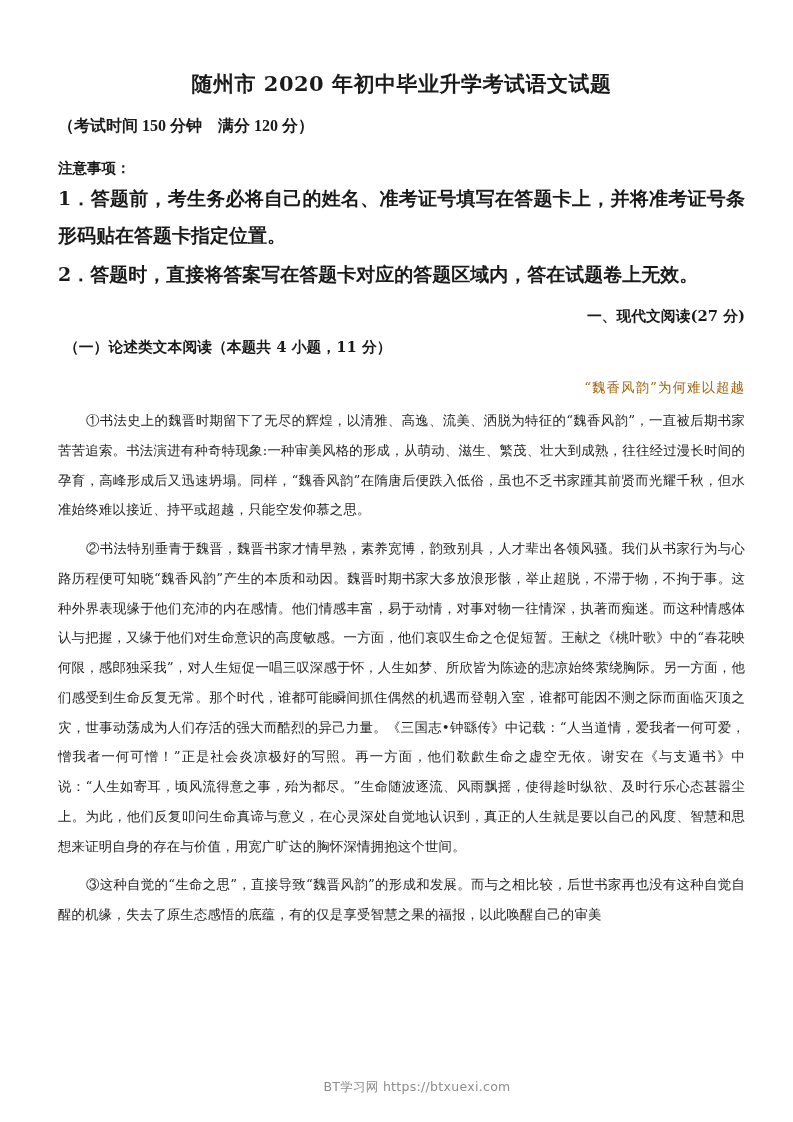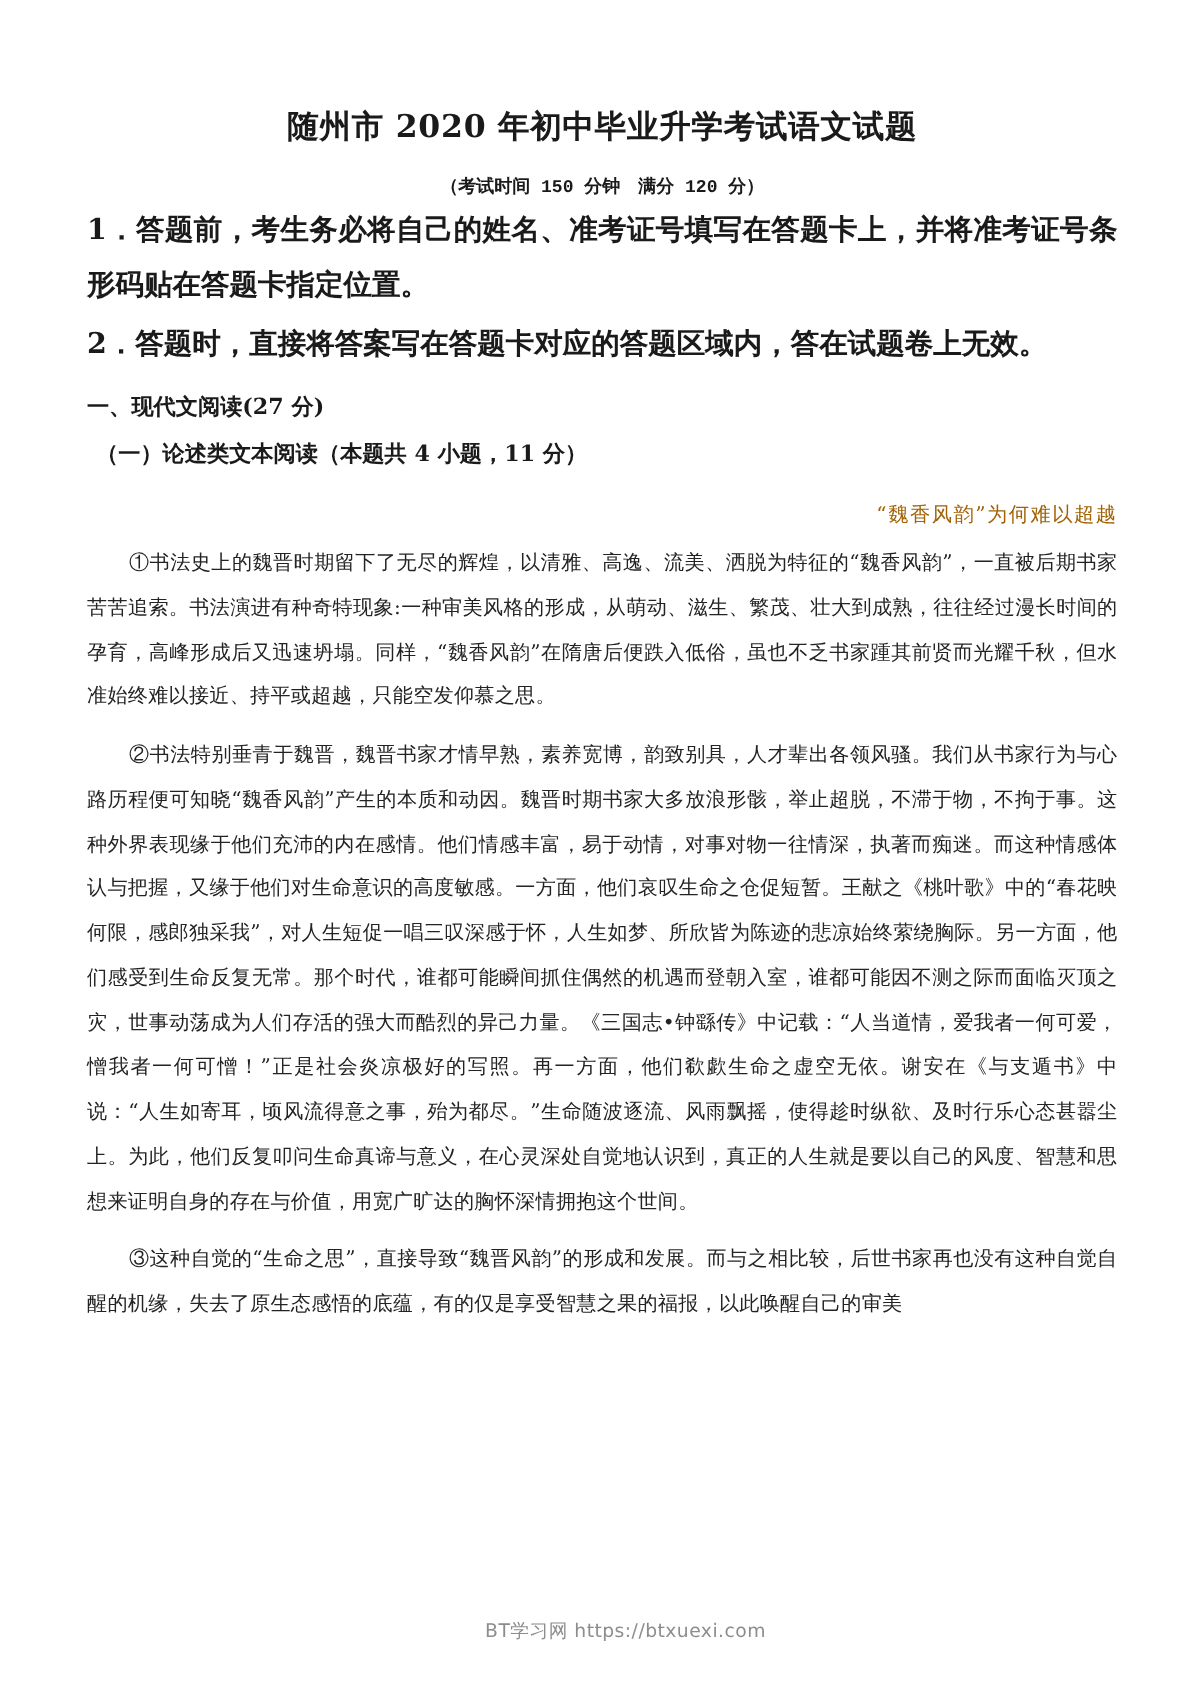--- a/index.html
+++ b/index.html
@@ -25,25 +25,25 @@
 
   .doc-title {
     text-align: center;
     font-size: 21px;
     font-weight: bold;
     letter-spacing: 0.5px;
     margin: 14px 0 0 0;
     font-family: "DejaVu Serif", "Liberation Serif", serif;
   }
   .doc-subtitle {
-    text-align: center;
-    font-size: 12px;
+    text-align: left;
+    font-size: 16px;
     font-weight: bold;
     margin: 18px 0 0 0;
-    font-family: Liberation Mono, monospace;
+    font-family: Liberation Serif, serif;
   }
 
   .notice-head {
     font-size: 14.5px;
     font-weight: bold;
     margin: 22px 0 0 0;
     font-family: "DejaVu Serif", "Liberation Serif", serif;
   }
   .notice-item {
     font-size: 19px;
@@ -53,20 +53,21 @@
     text-align: justify;
     text-justify: inter-ideograph;
     font-family: "DejaVu Serif", "Liberation Serif", serif;
   }
 
   .section-head {
     font-size: 14.8px;
     font-weight: bold;
     margin: 14px 0 0 0;
     font-family: "DejaVu Serif", "Liberation Serif", serif;
+    text-align: right;
   }
   .subsection-head {
     font-size: 14.8px;
     font-weight: bold;
     margin: 12px 0 0 0;
     padding-left: 6px;
     font-family: "DejaVu Serif", "Liberation Serif", serif;
   }
   .instruction {
     font-size: 13.5px;
@@ -118,20 +119,21 @@
   }
 </style>
 </head>
 <body>
 
 <div class="page">
 
   <h1 class="doc-title">随州市 2020 年初中毕业升学考试语文试题</h1>
   <div class="doc-subtitle">（考试时间 150 分钟　满分 120 分）</div>
 
+  <div class="notice-head">注意事项：</div>
   <p class="notice-item">1．答题前，考生务必将自己的姓名、准考证号填写在答题卡上，并将准考证号条形码贴在答题卡指定位置。</p>
   <p class="notice-item">2．答题时，直接将答案写在答题卡对应的答题区域内，答在试题卷上无效。</p>
 
   <div class="section-head">一、现代文阅读(27 分)</div>
   <div class="subsection-head">（一）论述类文本阅读（本题共 4 小题，11 分）</div>
 
   <div class="article-title">“魏香风韵”为何难以超越</div>
 
   <p class="body-para">①书法史上的魏晋时期留下了无尽的辉煌，以清雅、高逸、流美、洒脱为特征的“魏香风韵”，一直被后期书家苦苦追索。书法演进有种奇特现象:一种审美风格的形成，从萌动、滋生、繁茂、壮大到成熟，往往经过漫长时间的孕育，高峰形成后又迅速坍塌。同样，“魏香风韵”在隋唐后便跌入低俗，虽也不乏书家踵其前贤而光耀千秋，但水准始终难以接近、持平或超越，只能空发仰慕之思。</p>
   <p class="body-para">②书法特别垂青于魏晋，魏晋书家才情早熟，素养宽博，韵致别具，人才辈出各领风骚。我们从书家行为与心路历程便可知晓“魏香风韵”产生的本质和动因。魏晋时期书家大多放浪形骸，举止超脱，不滞于物，不拘于事。这种外界表现缘于他们充沛的内在感情。他们情感丰富，易于动情，对事对物一往情深，执著而痴迷。而这种情感体认与把握，又缘于他们对生命意识的高度敏感。一方面，他们哀叹生命之仓促短暂。王献之《桃叶歌》中的“春花映何限，感郎独采我”，对人生短促一唱三叹深感于怀，人生如梦、所欣皆为陈迹的悲凉始终萦绕胸际。另一方面，他们感受到生命反复无常。那个时代，谁都可能瞬间抓住偶然的机遇而登朝入室，谁都可能因不测之际而面临灭顶之灾，世事动荡成为人们存活的强大而酷烈的异己力量。《三国志•钟繇传》中记载：“人当道情，爱我者一何可爱，憎我者一何可憎！”正是社会炎凉极好的写照。再一方面，他们欷歔生命之虚空无依。谢安在《与支遁书》中说：“人生如寄耳，顷风流得意之事，殆为都尽。”生命随波逐流、风雨飘摇，使得趁时纵欲、及时行乐心态甚嚣尘上。为此，他们反复叩问生命真谛与意义，在心灵深处自觉地认识到，真正的人生就是要以自己的风度、智慧和思想来证明自身的存在与价值，用宽广旷达的胸怀深情拥抱这个世间。</p>

